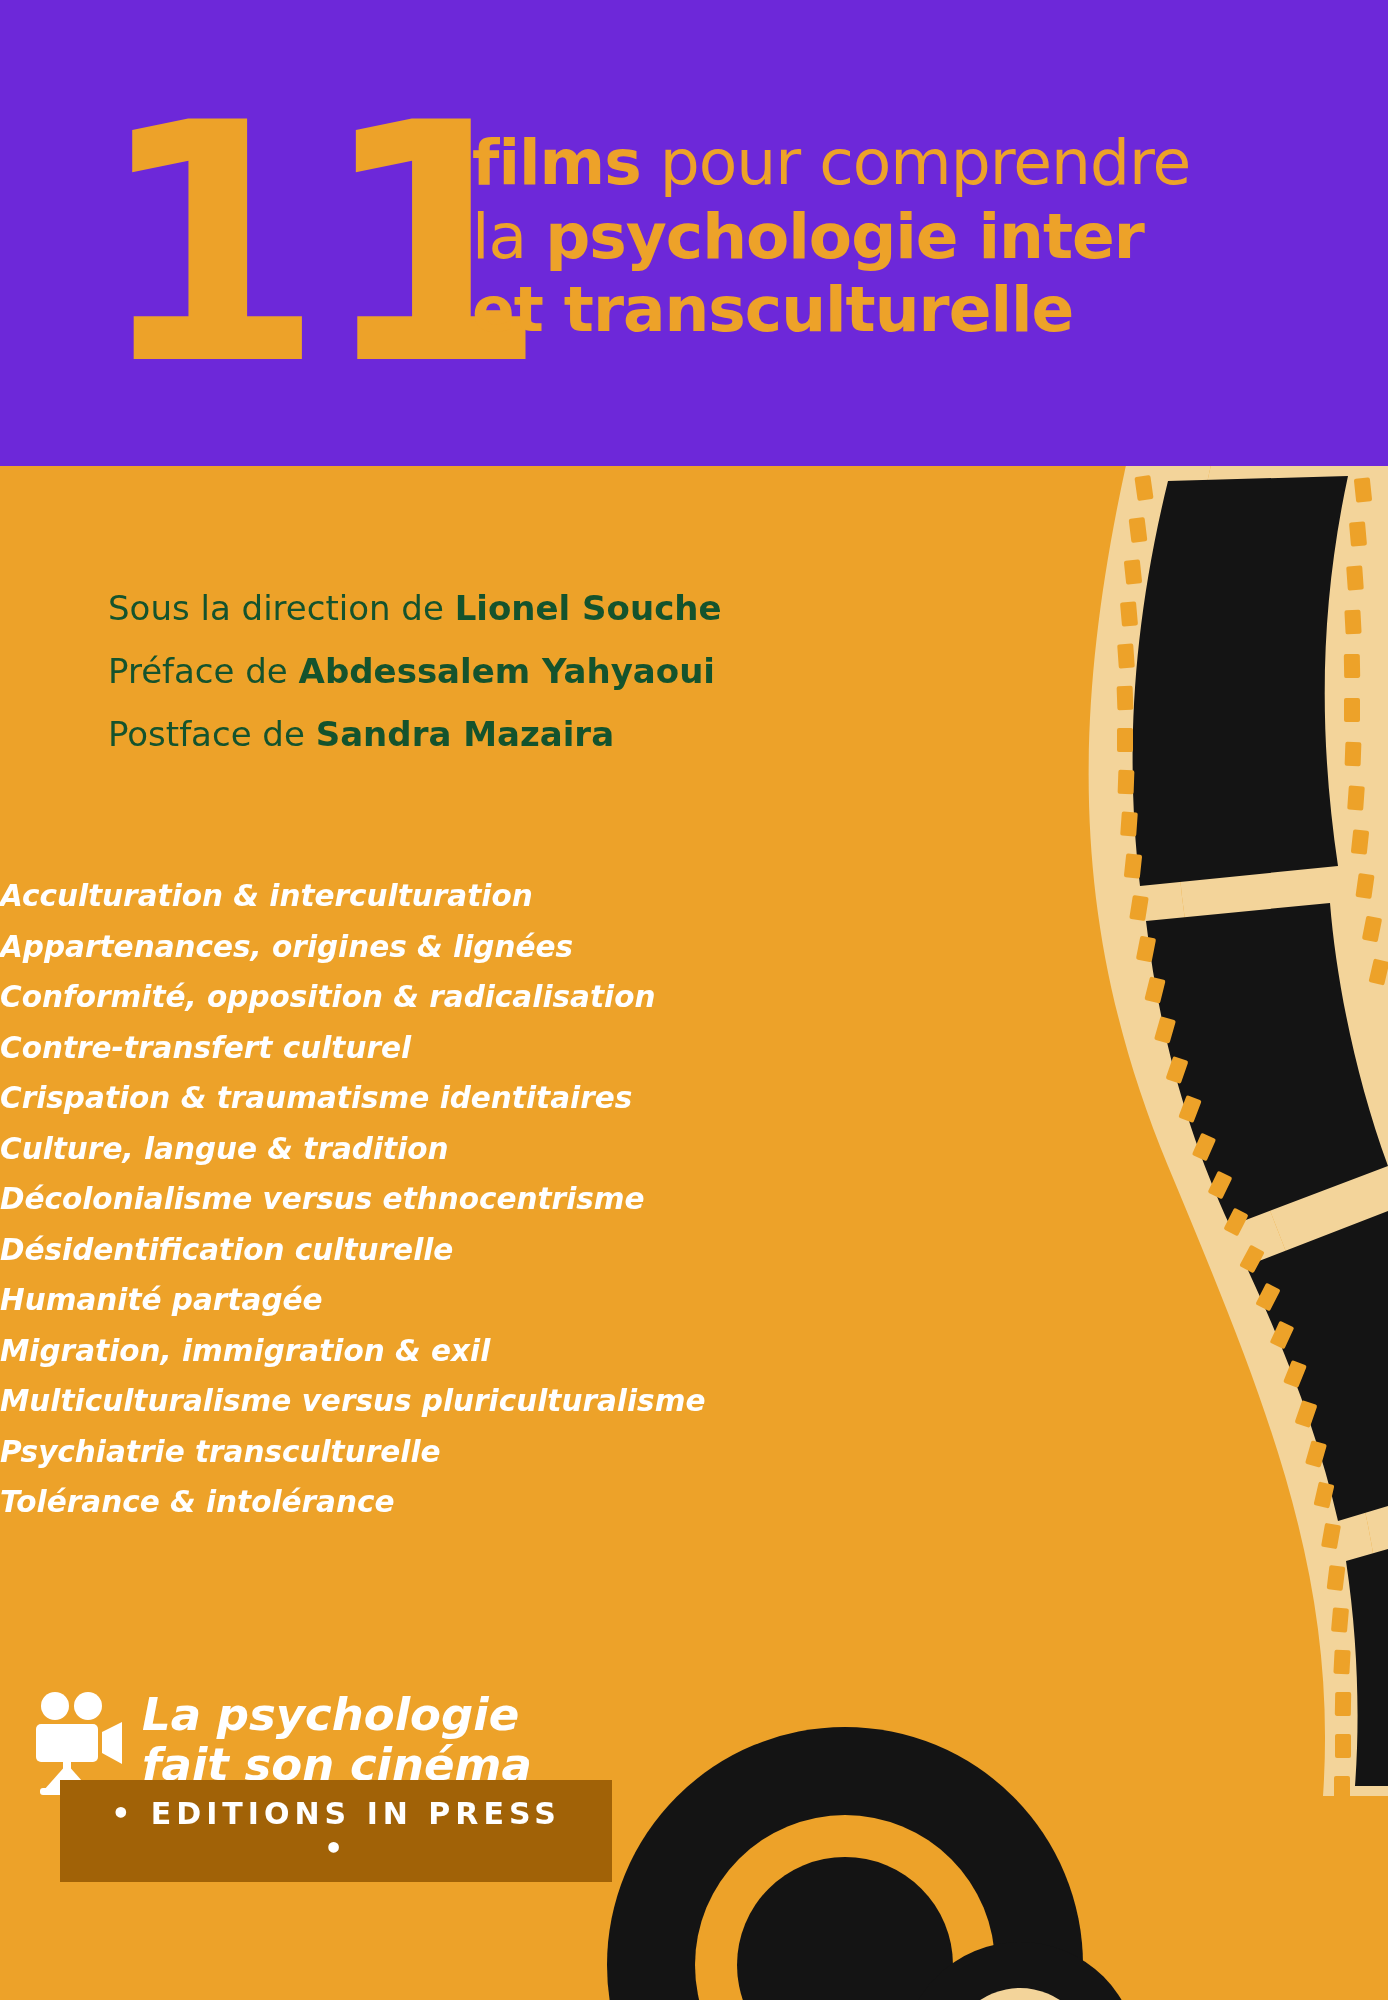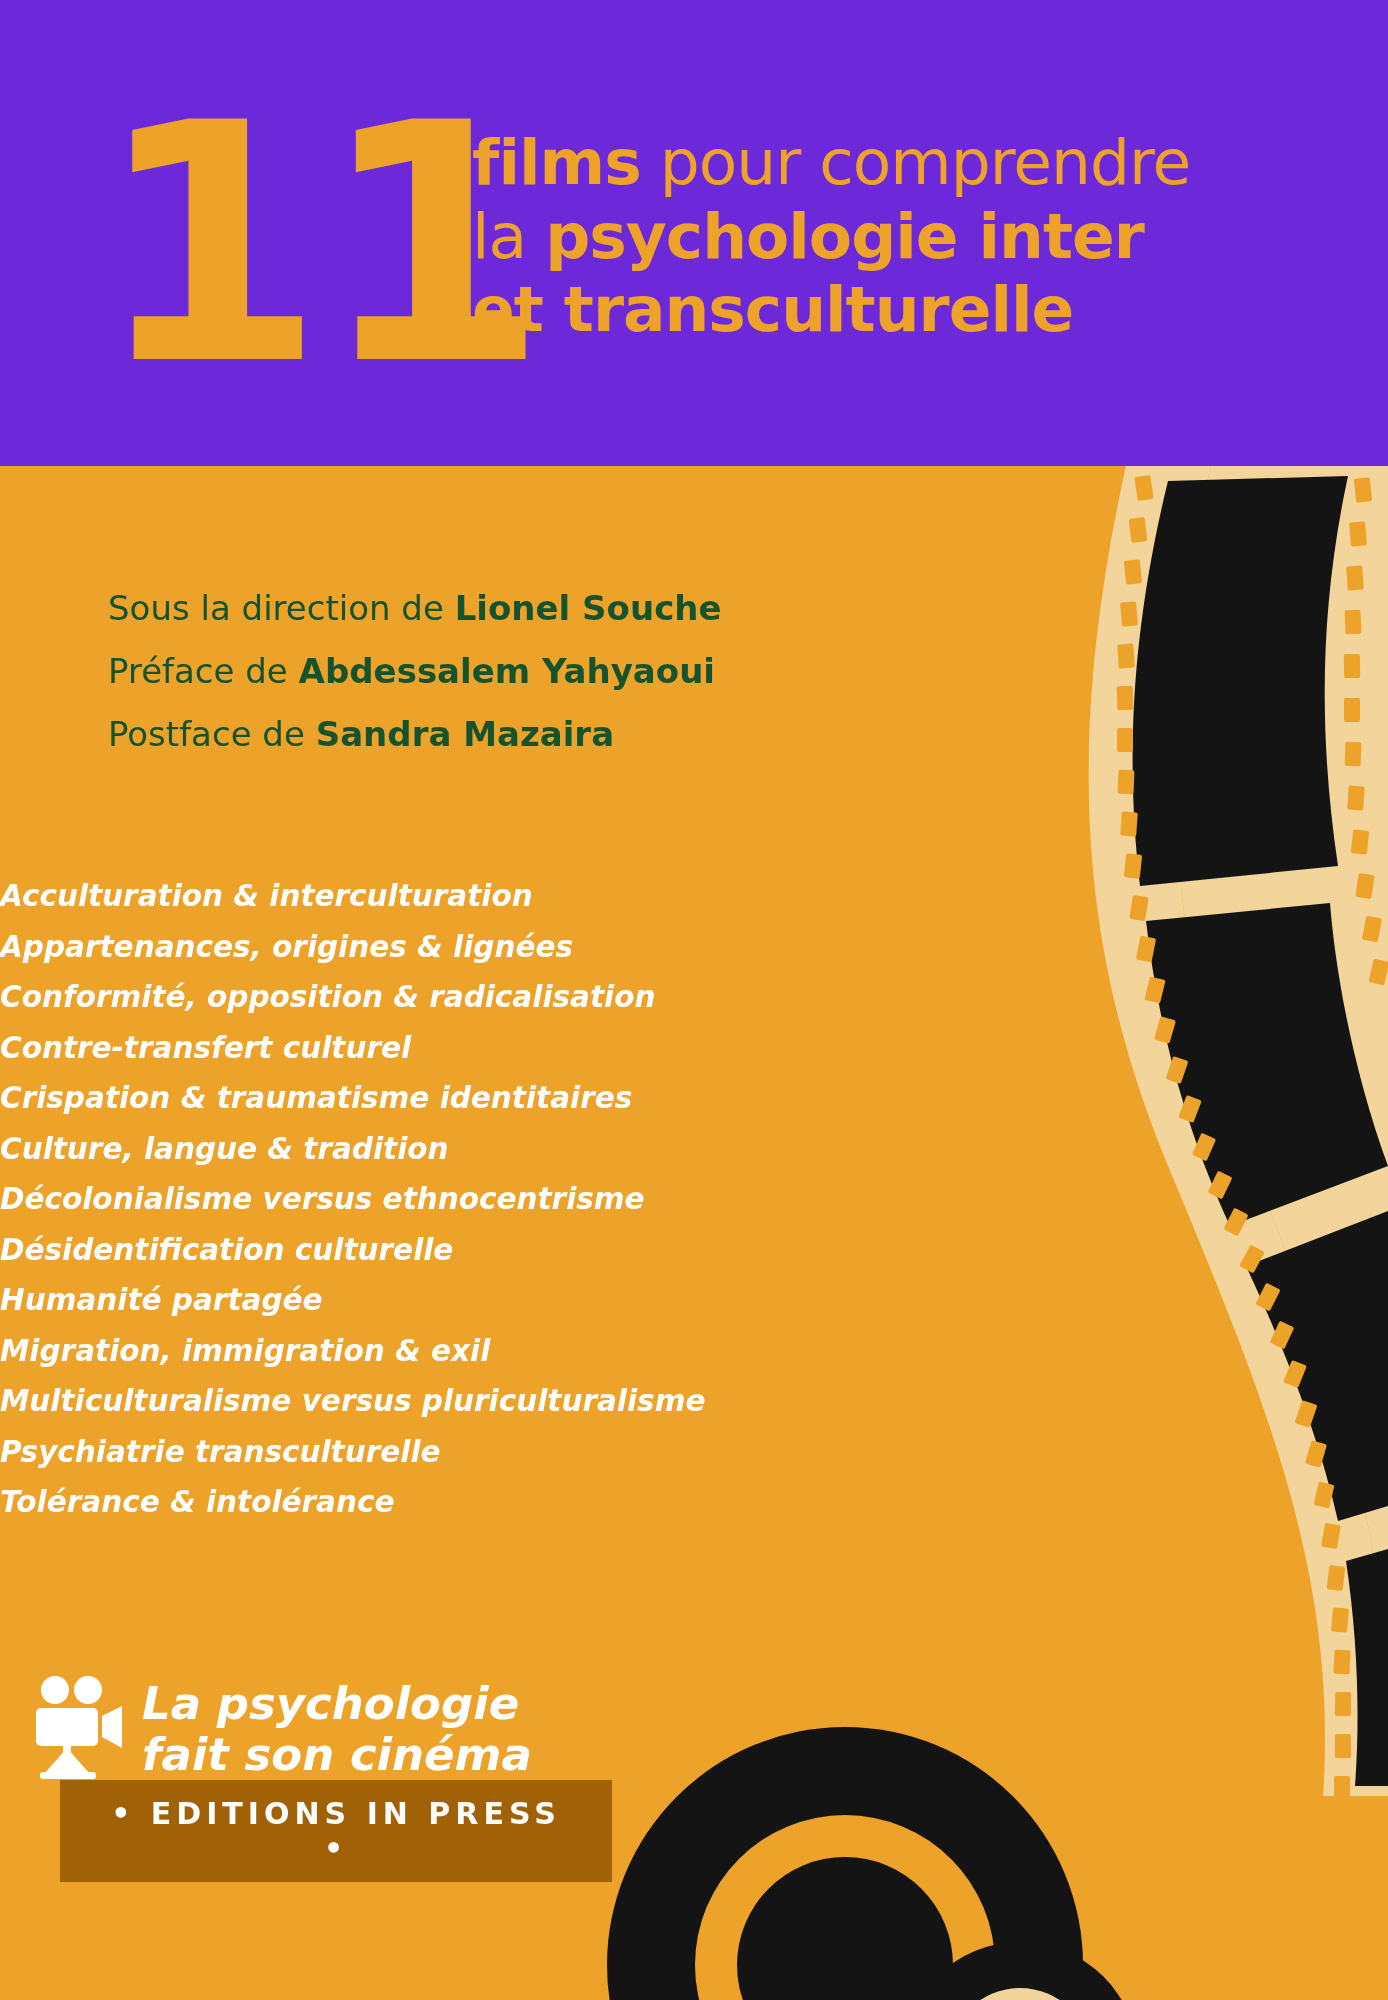--- a/index.html
+++ b/index.html
@@ -106,23 +106,23 @@
     line-height: 1.0;
     margin-bottom: 21px;
     font-family: "DejaVu Sans", sans-serif;
     white-space: nowrap;
   }
 
   
   .collection {
     position: absolute;
     left: 22px;
-    bottom: 220px;
+    bottom: 204px;
     display: flex;
-    align-items: flex-end;
+    align-items: flex-start;
   }
   .cam-icon {
     width: 106px;
     height: 106px;
     flex: none;
     margin-right: 14px;
   }
   .collection-text {
     color: #ffffff;
     font-weight: bold;

